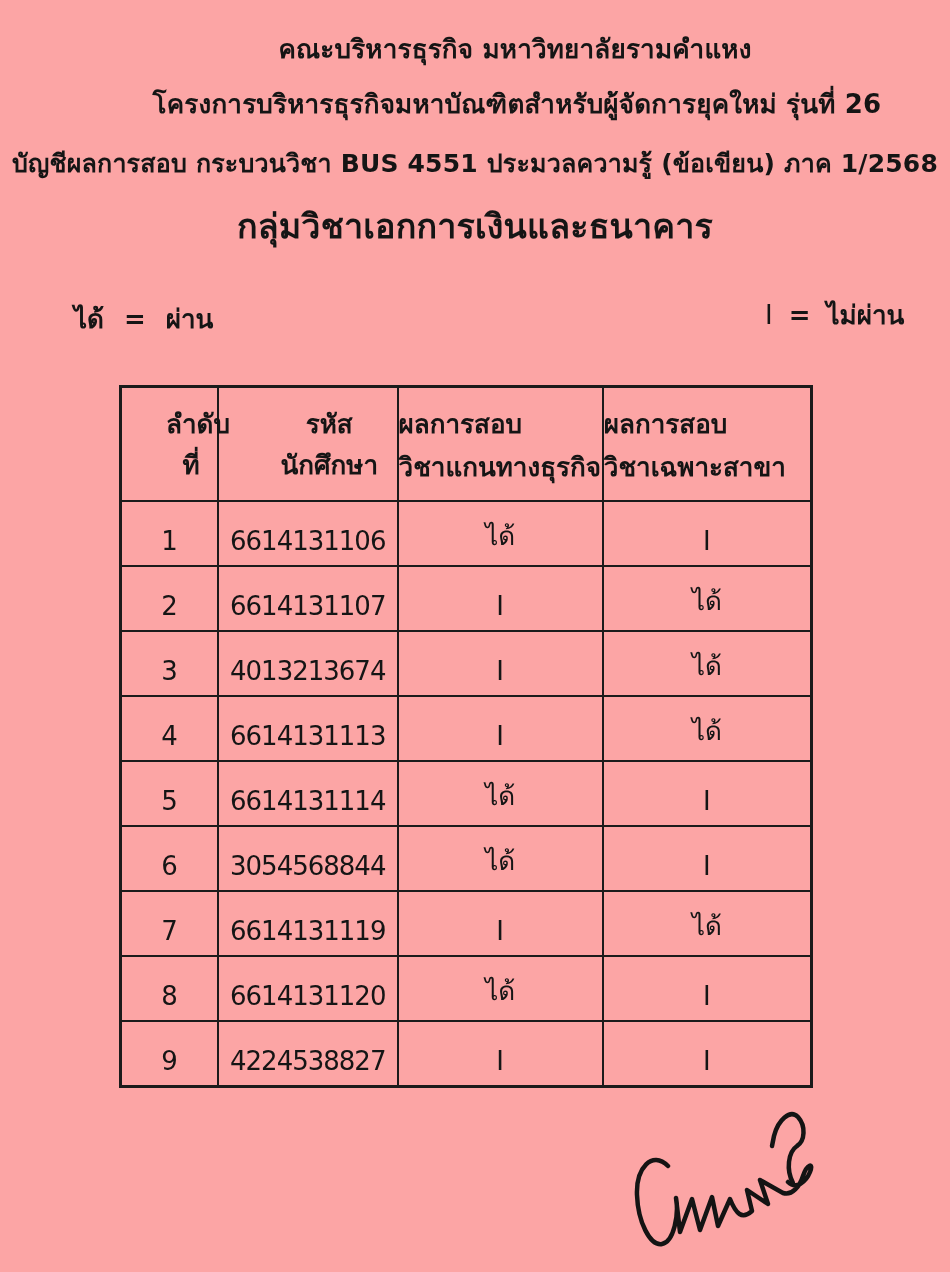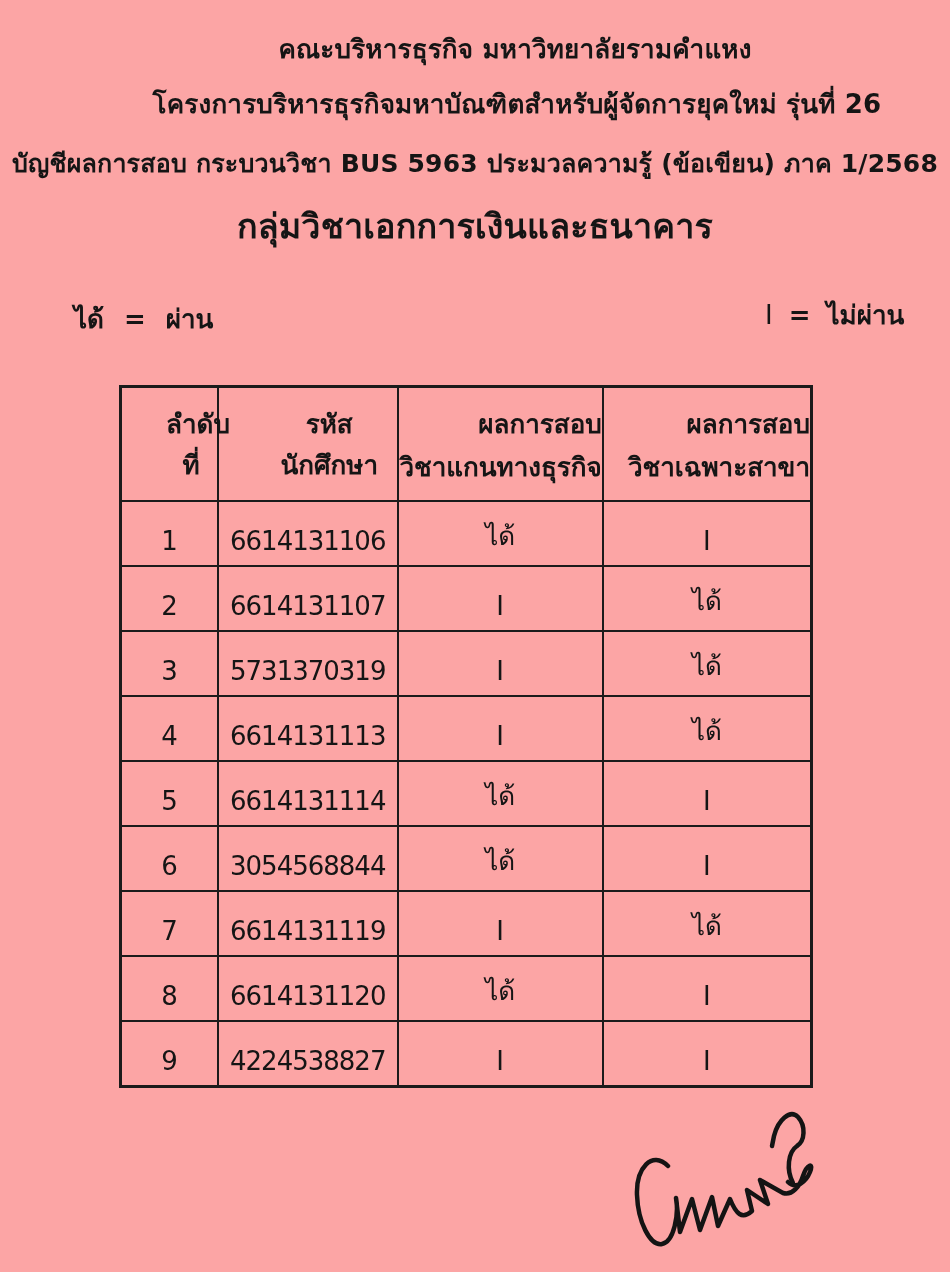--- a/index.html
+++ b/index.html
@@ -88,21 +88,21 @@
     font-weight: 700;
     padding-left: 44px;
   }
   th.double { vertical-align: top; padding: 0; }
   th.double .two-line {
     height: 112px;
     box-sizing: border-box;
     display: flex;
     flex-direction: column;
     justify-content: space-between;
-    align-items: flex-end;
+    align-items: flex-start;
     padding: 15px 0 13px;
     font-size: 26px;
     font-weight: 700;
   }
 
   .results-table tbody td {
     vertical-align: bottom;
     padding-bottom: 9px;
     font-size: 26px;
     font-weight: 400;
@@ -127,21 +127,21 @@
   }
 </style>
 </head>
 <body>
 
 <div class="page">
 
   <header class="doc-header">
     <div class="title-line title-1">คณะบริหารธุรกิจ  มหาวิทยาลัยรามคำแหง</div>
     <div class="title-line title-2">โครงการบริหารธุรกิจมหาบัณฑิตสำหรับผู้จัดการยุคใหม่ รุ่นที่ 26</div>
-    <div class="title-line title-3">บัญชีผลการสอบ กระบวนวิชา BUS 5963 ประมวลความรู้  (ข้อเขียน) ภาค 1/2568</div>
+    <div class="title-line title-3">บัญชีผลการสอบ กระบวนวิชา BUS 4551 ประมวลความรู้  (ข้อเขียน) ภาค 1/2568</div>
     <div class="title-line title-4">กลุ่มวิชาเอกการเงินและธนาคาร</div>
   </header>
 
   <div class="legend">
     <div class="legend-left">
       <span class="sym-pass">ได้</span>
       <span>=</span>
       <span>ผ่าน</span>
     </div>
     <div class="legend-right">
@@ -184,21 +184,21 @@
           <td class="cell-result fail-mark">I</td>
         </tr>
         <tr>
           <td class="cell-no">2</td>
           <td class="cell-id">6614131107</td>
           <td class="cell-result fail-mark">I</td>
           <td class="cell-result">ได้</td>
         </tr>
         <tr>
           <td class="cell-no">3</td>
-          <td class="cell-id">5731370319</td>
+          <td class="cell-id">4013213674</td>
           <td class="cell-result fail-mark">I</td>
           <td class="cell-result">ได้</td>
         </tr>
         <tr>
           <td class="cell-no">4</td>
           <td class="cell-id">6614131113</td>
           <td class="cell-result fail-mark">I</td>
           <td class="cell-result">ได้</td>
         </tr>
         <tr>

